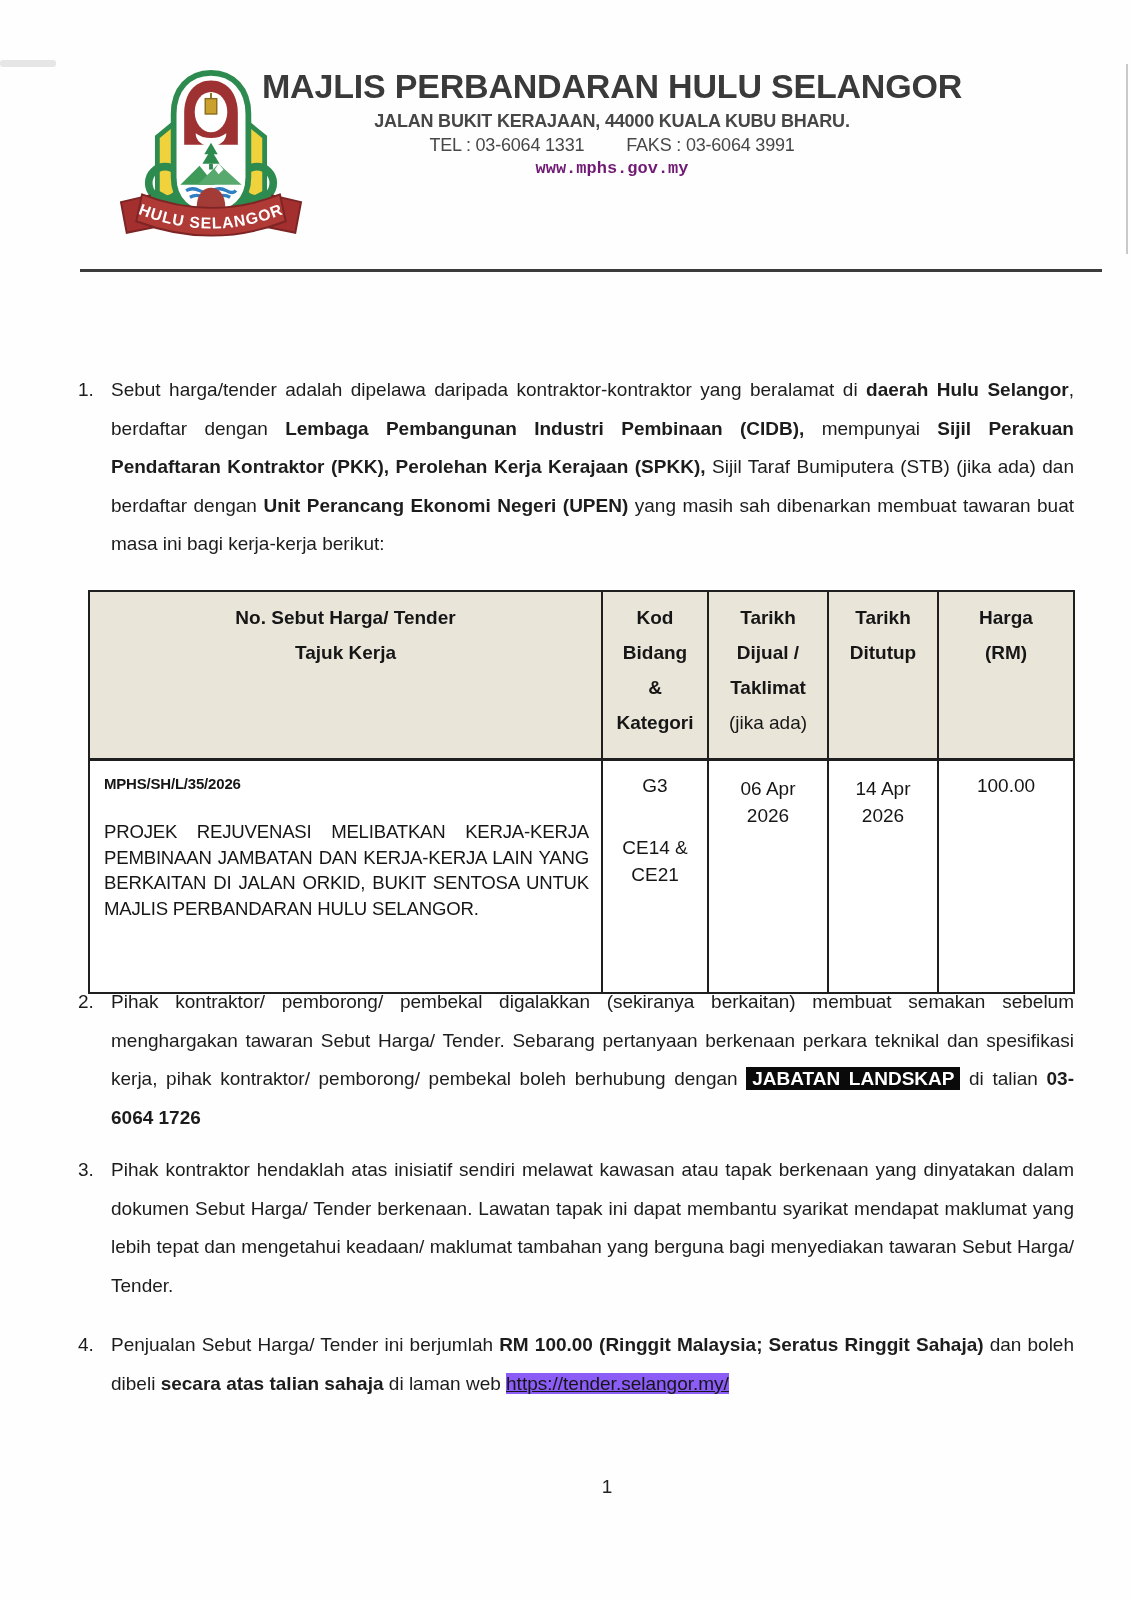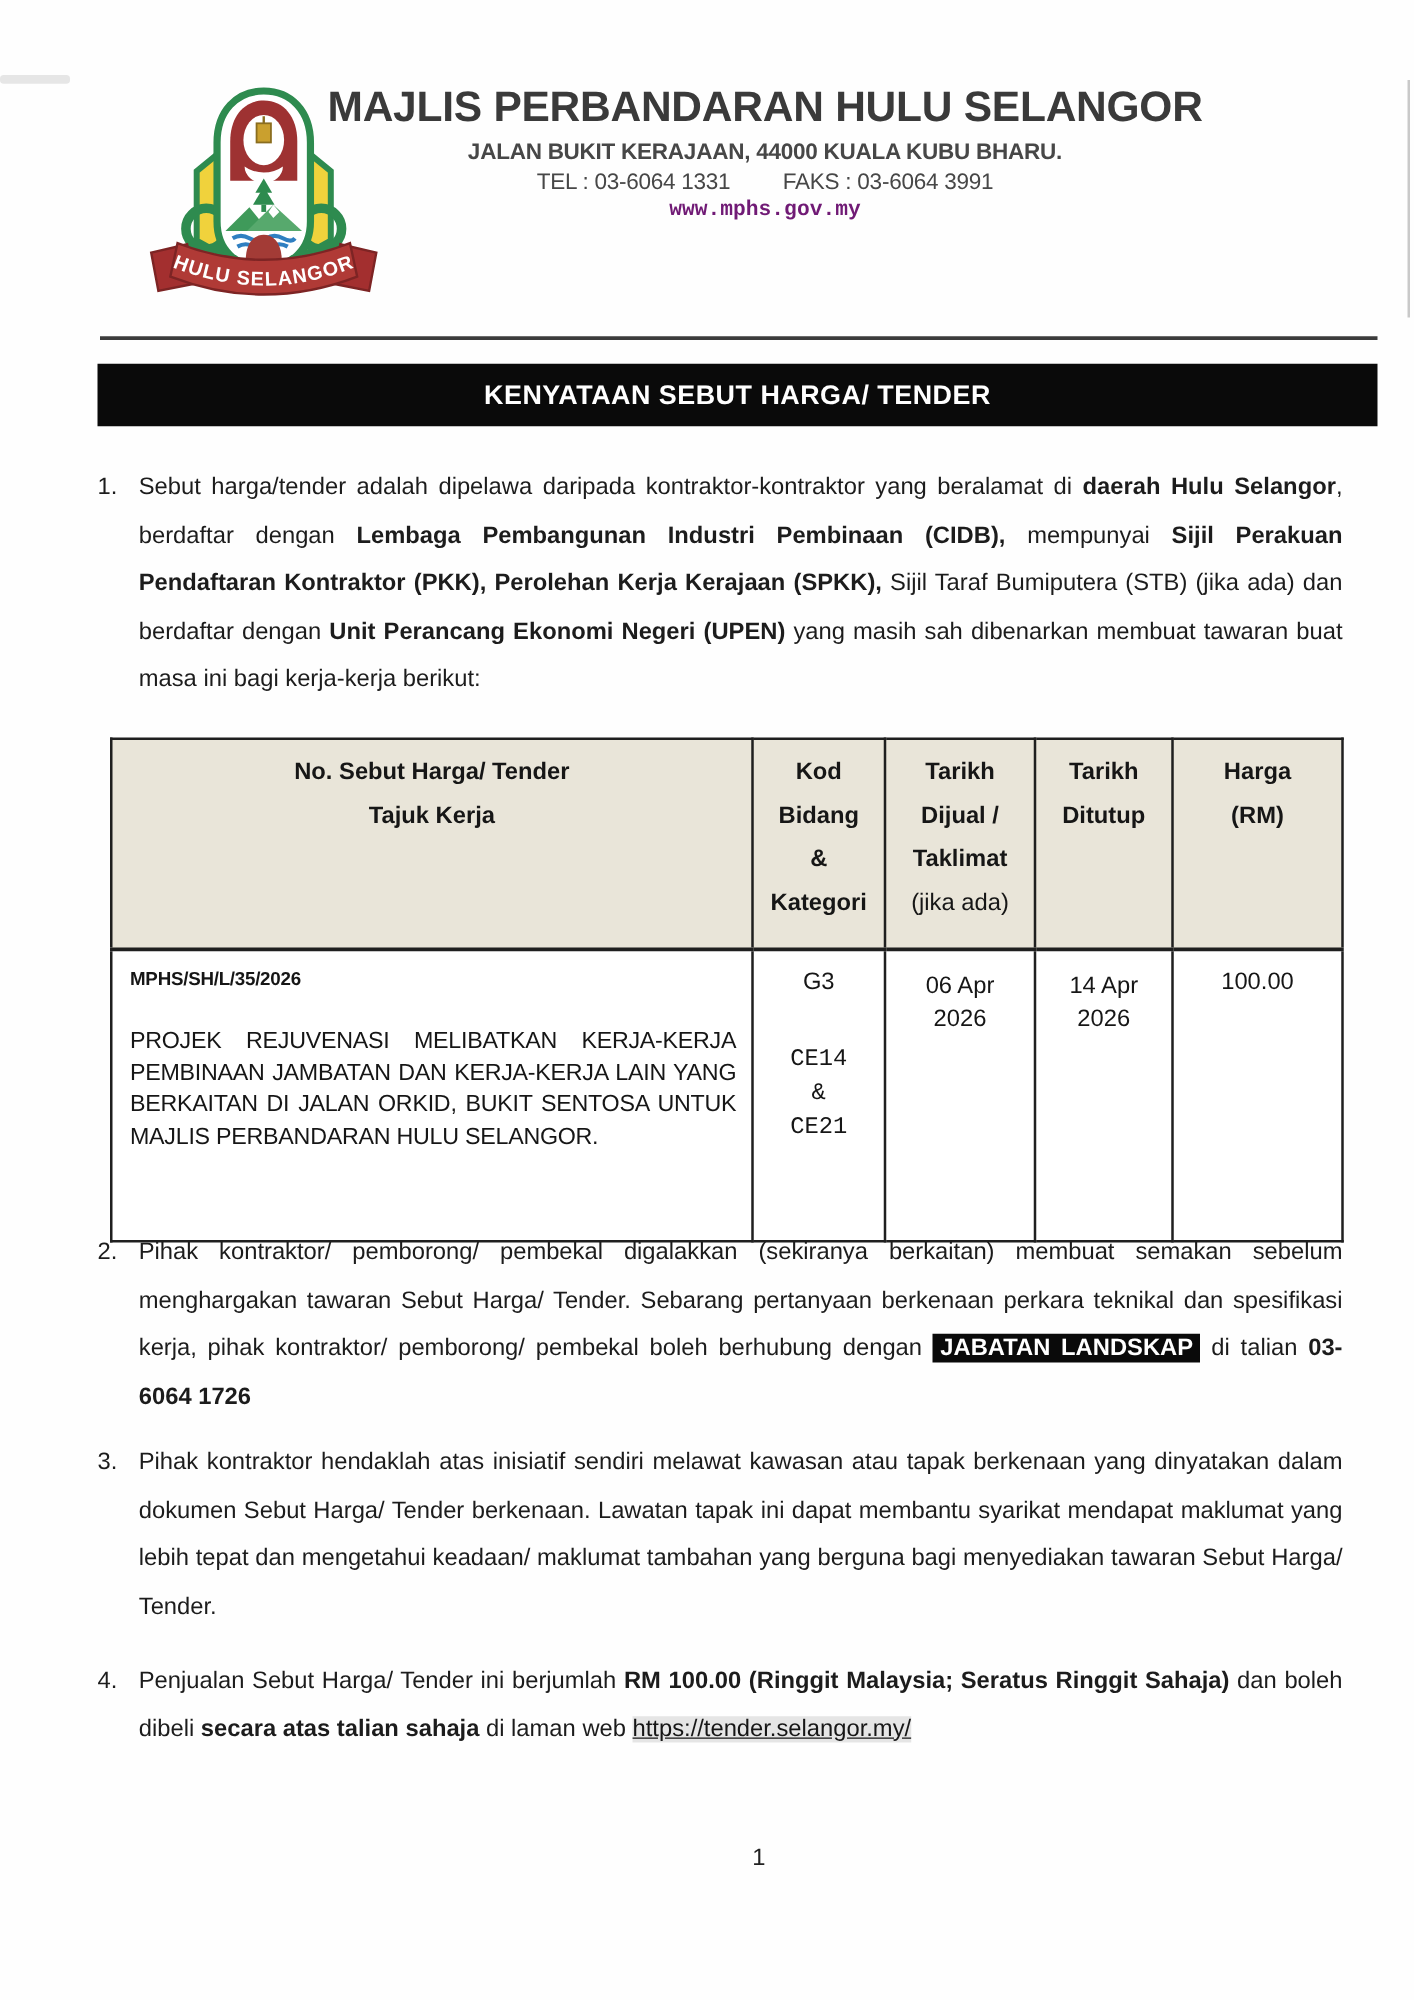--- a/index.html
+++ b/index.html
@@ -27,39 +27,39 @@
 
   
   .para{position:absolute;left:78px;width:996px;font-size:19px;line-height:38.5px;color:#1c1c1c;}
   .para .num{position:absolute;left:0;top:0;}
   .para .ptext{margin-left:33px;text-align:justify;}
   .p1{top:371px;} .p2{top:983px;} .p3{top:1151px;} .p4{top:1326px;}
 
   .seg-b{font-weight:bold;}
   .seg-inv{background:#0a0a0a;color:#ffffff;font-weight:bold;padding:1px 6px;
            -webkit-box-decoration-break:clone;box-decoration-break:clone;}
-  .seg-hl{background:#e5e5e5;}
+  .seg-hl{background:#8b5cf6;}
   .seg-u{text-decoration:underline;}
   .seg-link{color:#161616;}
 
   
   .tender-table{position:absolute;left:88px;top:590px;width:985px;border-collapse:collapse;
                 font-size:19px;color:#161616;table-layout:fixed;}
   .tender-table th,.tender-table td{border:2px solid #1f1f1f;vertical-align:top;}
   .tender-table th{background:#e9e5d9;font-weight:bold;text-align:center;height:150px;
                    padding:8px 2px;line-height:35px;border-bottom-width:3px;}
   .tender-table td{height:216px;padding-top:14px;background:#ffffff;}
   .hline{white-space:nowrap;}
   .hline-b{font-weight:bold;}
   .hline:not(.hline-b){font-weight:normal;}
   td.c1{padding-left:14px;padding-right:12px;}
   .refno{font-weight:bold;font-size:15px;letter-spacing:-0.2px;}
   .descr{margin-top:27px;line-height:25.5px;font-size:18.6px;text-align:justify;letter-spacing:-0.2px;}
   td.c2,td.c3,td.c4,td.c5{text-align:center;}
-  .kat{width:68px;margin:37px auto 0;line-height:27px;font-family:Liberation Mono, monospace;}
+  .kat{width:68px;margin:37px auto 0;line-height:27px;}
   .date{width:66px;margin:0 auto;line-height:27px;}
 
   .page-number{position:absolute;left:84px;top:1476px;width:1046px;text-align:center;font-size:19px;color:#222;}
 </style>
 </head>
 <body>
 
 <div class="page">
 
   <div class="artifact-topleft"></div>
@@ -109,21 +109,20 @@
 
   <div class="header-text">
     <div class="org-name">MAJLIS PERBANDARAN HULU SELANGOR</div>
     <div class="org-address">JALAN BUKIT KERAJAAN, 44000 KUALA KUBU BHARU.</div>
     <div class="org-contact"><span>TEL : 03-6064 1331</span><span class="gap"></span><span>FAKS : 03-6064 3991</span></div>
     <div class="org-web">www.mphs.gov.my</div>
   </div>
 
   <div class="header-divider"></div>
 
-  <div class="title-bar">KENYATAAN SEBUT HARGA/ TENDER</div>
 
   <div class="para p1">
     <span class="num">1.</span>
     <div class="ptext"><span>Sebut harga/tender adalah dipelawa daripada kontraktor-kontraktor yang beralamat di </span><span class="seg-b">daerah Hulu Selangor</span><span>, berdaftar dengan </span><span class="seg-b">Lembaga Pembangunan Industri Pembinaan (CIDB),</span><span> mempunyai </span><span class="seg-b">Sijil Perakuan Pendaftaran Kontraktor (PKK), Perolehan Kerja Kerajaan (SPKK),</span><span> Sijil Taraf Bumiputera (STB) (jika ada) dan berdaftar dengan </span><span class="seg-b">Unit Perancang Ekonomi Negeri (UPEN)</span><span> yang masih sah dibenarkan membuat tawaran buat masa ini bagi kerja-kerja berikut:</span></div>
   </div>
 
   <table class="tender-table">
     <colgroup>
       <col style="width:513px">
         <col style="width:106px">

